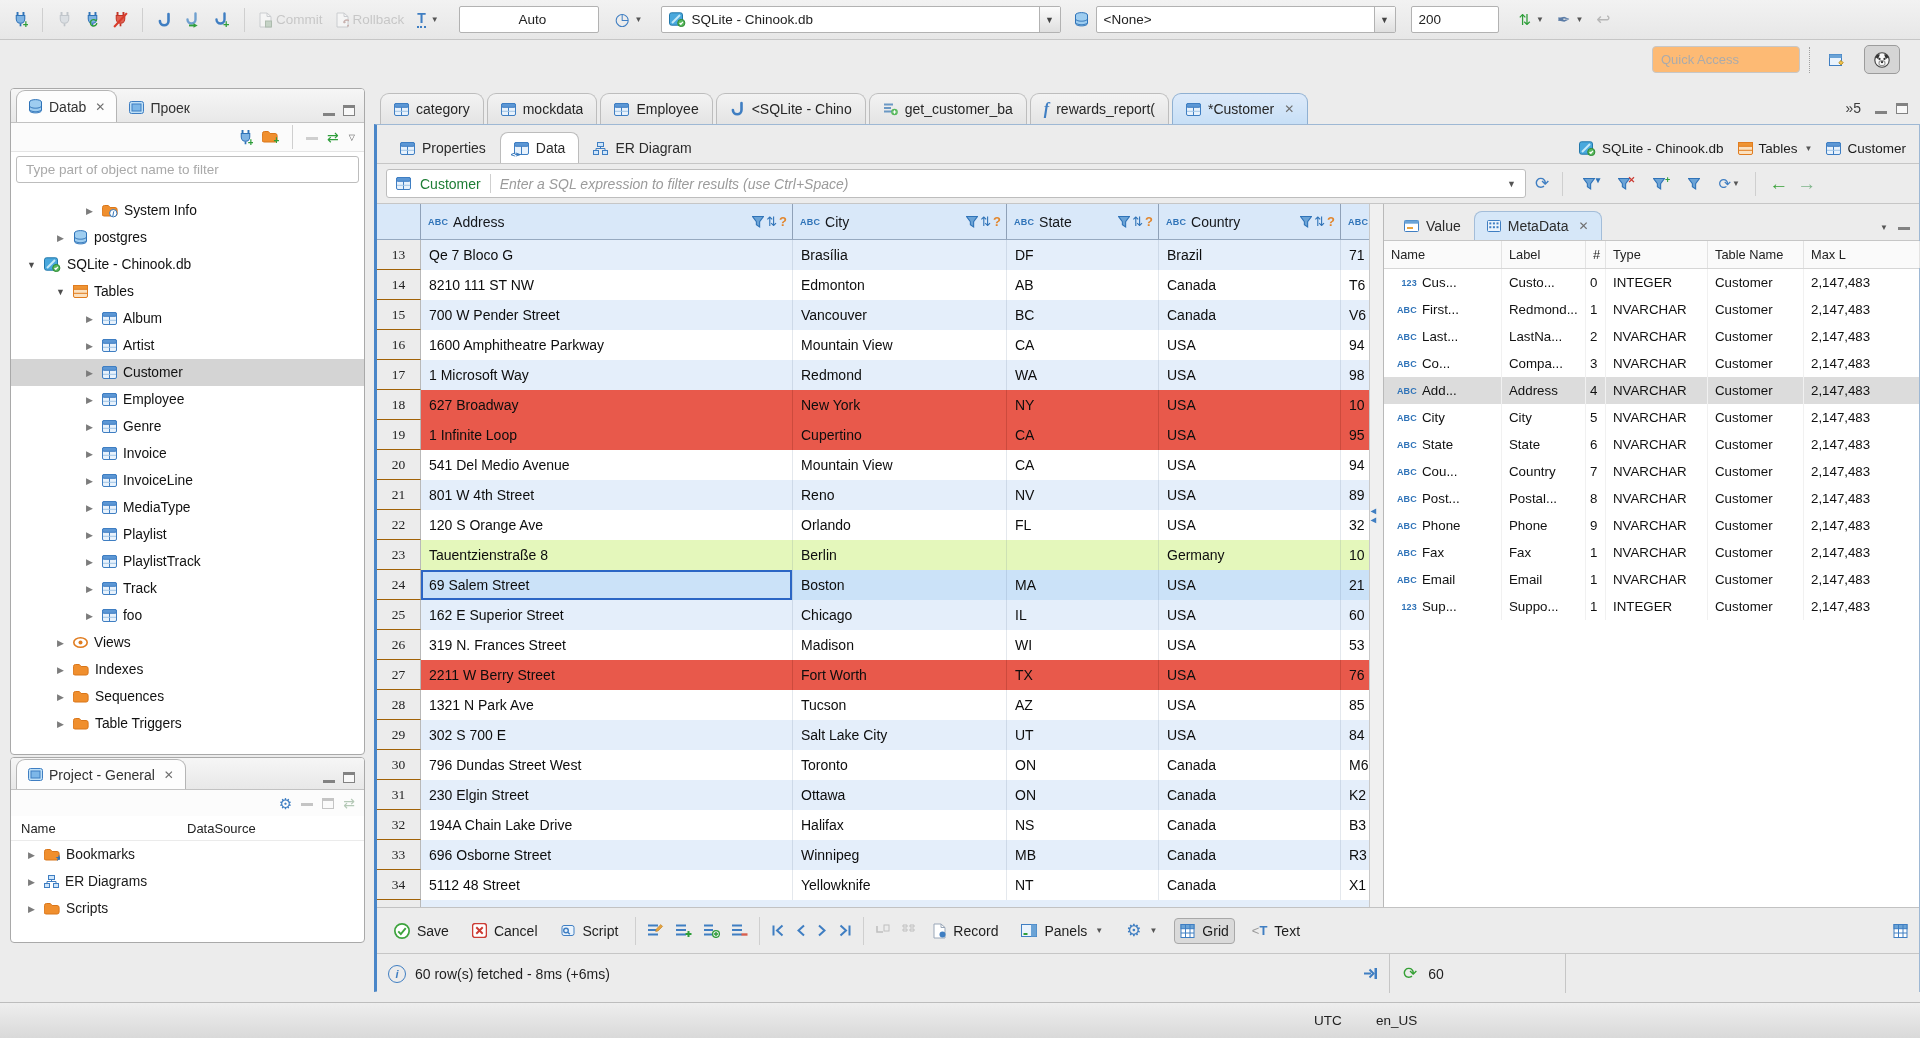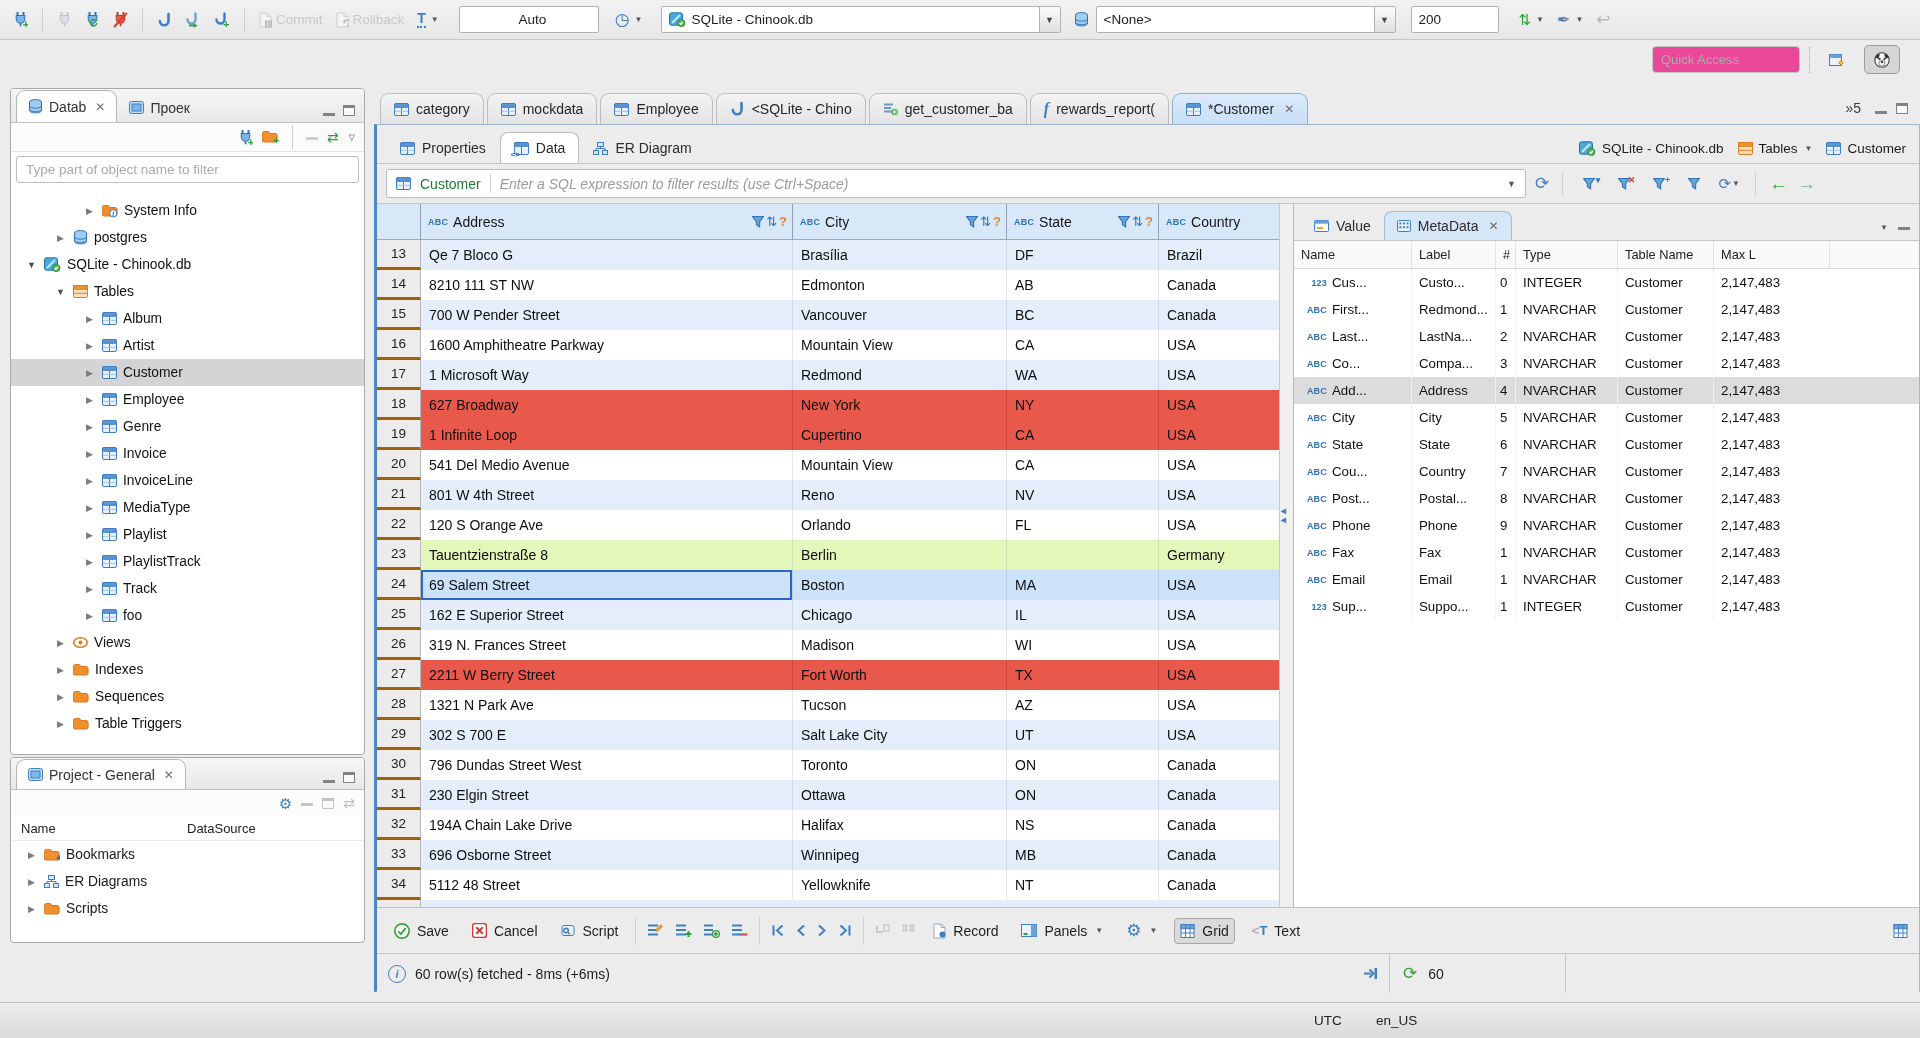--- a/index.html
+++ b/index.html
@@ -14,21 +14,21 @@
   .topbar { position:absolute; left:0; top:0; width:1920px; height:40px; background:linear-gradient(#f2f2f2,#e7e7e7); border-bottom:1px solid #c6c6c6; display:flex; align-items:center; padding:0 10px; gap:7px; }
   .tb-sep { width:1px; height:24px; background:#cfcfcf; margin:0 4px; flex:none; }
   .tb-item { display:flex; align-items:center; gap:4px; height:28px; padding:0 3px; flex:none; }
   .tb-lbl { color:#9a9a9a; font-size:13.5px; }
   .caret { font-size:8px; color:#555; margin-left:1px; }
   .combo { background:#fff; border:1px solid #b2b2b2; height:27px; display:flex; align-items:center; padding:0 0 0 7px; gap:6px; flex:none; border-radius:2px; }
   .combo .ctext { white-space:nowrap; overflow:hidden; flex:1; font-size:13.5px; color:#222; }
   .combo .arrowbtn { width:21px; height:25px; border-left:1px solid #b2b2b2; background:linear-gradient(#fbfbfb,#dfdfdf); display:flex; align-items:center; justify-content:center; color:#444; font-size:9px; flex:none; }
   .tb-input { background:#fff; border:1px solid #b2b2b2; height:27px; padding:0 7px; font-size:13.5px; color:#222; border-radius:2px; }
   .qa-row { position:absolute; top:45px; left:1652px; display:flex; align-items:center; gap:9px; }
-  .qa-input { width:148px; height:27px; border:1px solid #c7c7c7; border-radius:4px; background:#ec4899; padding:0 8px; font-size:13px; color:#333; }
+  .qa-input { width:148px; height:27px; border:1px solid #c7c7c7; border-radius:4px; background:#fdba74; padding:0 8px; font-size:13px; color:#333; }
   .qa-input::placeholder { color:#ababab; }
   .qa-btn { width:36px; height:29px; display:flex; align-items:center; justify-content:center; border-radius:5px; border:1px solid transparent; }
   .qa-btn.pressed { background:#d5d5d5; border-color:#9c9c9c; }
   .dotsep { width:1px; height:26px; border-left:1px dotted #9f9f9f; }
 
   
   .panel { position:absolute; background:#fff; border:1px solid #a9a9a9; border-radius:4px; overflow:hidden; }
   .panel-db { left:10px; top:88px; width:355px; height:667px; }
   .panel-proj { left:10px; top:757px; width:355px; height:186px; }
   .ptabs { height:34px; background:linear-gradient(#f6f6f6,#e8e8e8); border-bottom:1px solid #c2c2c2; display:flex; align-items:flex-end; padding-left:5px; }
@@ -79,36 +79,36 @@
 
   
   .content { display:flex; height:703px; }
   .grid { width:996px; overflow:hidden; background:#fff; }
   .ghead { display:flex; height:36px; }
   .gh { background:#d9e8f9; border-right:1px solid #8fa1b8; border-bottom:1px solid #96a9c0; display:flex; align-items:center; padding:0 5px 0 7px; font-size:14px; color:#14161a; gap:5px; overflow:hidden; flex:none; }
   .gh .abc, .badge { color:#2f73b8; font-size:9px; font-weight:700; letter-spacing:.2px; flex:none; }
   .ghicons { margin-left:auto; display:flex; align-items:center; gap:2px; flex:none; }
   .ud { color:#2f73b8; font-size:13px; } .qm { color:#e2862d; font-weight:700; font-size:13px; }
   .grow { display:flex; height:30px; }
-  .gnum { width:44px; background:#ececec; border-right:1px solid #b9b9b9; border-bottom:3px solid #a16207; display:flex; align-items:center; justify-content:center; font-size:13.5px; color:#222; flex:none; }
+  .gnum { width:44px; background:#ececec; border-right:1px solid #b9b9b9; border-bottom:1px solid #a16207; display:flex; align-items:center; justify-content:center; font-size:13.5px; color:#222; flex:none;font-family:Liberation Serif, serif; }
   .gc { border-right:1px solid rgba(90,110,140,.16); padding:0 8px; display:flex; align-items:center; font-size:14px; color:#0d0d0d; white-space:nowrap; overflow:hidden; flex:none; }
   .grow.odd  .gc { background:#e4eefa; }
   .grow.even .gc { background:#ffffff; }
   .grow.red  .gc { background:#e8594b; border-right-color:rgba(120,30,20,.25); }
   .grow.green .gc { background:#e4f7bb; }
   .grow.sel  .gc { background:#cbe2f8; }
   .gc.outline { box-shadow:inset 0 0 0 2px #2c66c4; }
   .sliver { display:flex; height:7px; overflow:hidden; }
   .sliver .s-num { width:44px; background:#ececec; border-right:1px solid #b9b9b9; }
   .sliver .s-rest { flex:1; background:#e4eefa; }
   .scrollstrip { width:14px; background:#f0f0f0; border-left:1px solid #c9c9c9; position:relative; flex:none; }
   .ss-mark { position:absolute; left:1px; top:302px; color:#3f7ec2; font-size:10px; line-height:9px; font-weight:bold; }
 
   
-  .meta { width:626px; border-left:1px solid #b9b9b9; display:flex; flex-direction:column; background:#fff; flex:none; }
+  .meta { width:536px; border-left:1px solid #b9b9b9; display:flex; flex-direction:column; background:#fff; flex:none; }
   .mtabs { height:37px; background:#ececec; border-bottom:1px solid #c6c6c6; display:flex; align-items:flex-end; padding-left:7px; }
   .mtab { display:flex; align-items:center; gap:7px; height:29px; padding:0 12px; font-size:14px; color:#2c2c2c; border:1px solid transparent; border-bottom:none; border-radius:8px 8px 0 0; }
   .mtab.active { background:#d6e7f8; border-color:#a3bdd9; }
   .mtabs .mt-icons { margin-left:auto; display:flex; align-items:center; gap:10px; padding:0 9px 8px 0; color:#444; }
   .mhead { display:flex; height:28px; border-bottom:1px solid #d6d6d6; background:#fafafa; font-size:12.8px; color:#222; }
   .mh { padding-left:7px; border-right:1px solid #e3e3e3; display:flex; align-items:center; white-space:nowrap; overflow:hidden; flex:none; }
   .mrow { display:flex; height:27px; font-size:13.3px; }
   .mrow.sel { background:#dcdcdc; }
   .mc { padding-left:7px; display:flex; align-items:center; white-space:nowrap; overflow:hidden; border-right:1px solid #f1f1f1; flex:none; color:#111; }
   .mc .badge { width:26px; text-align:right; margin-right:5px; }

